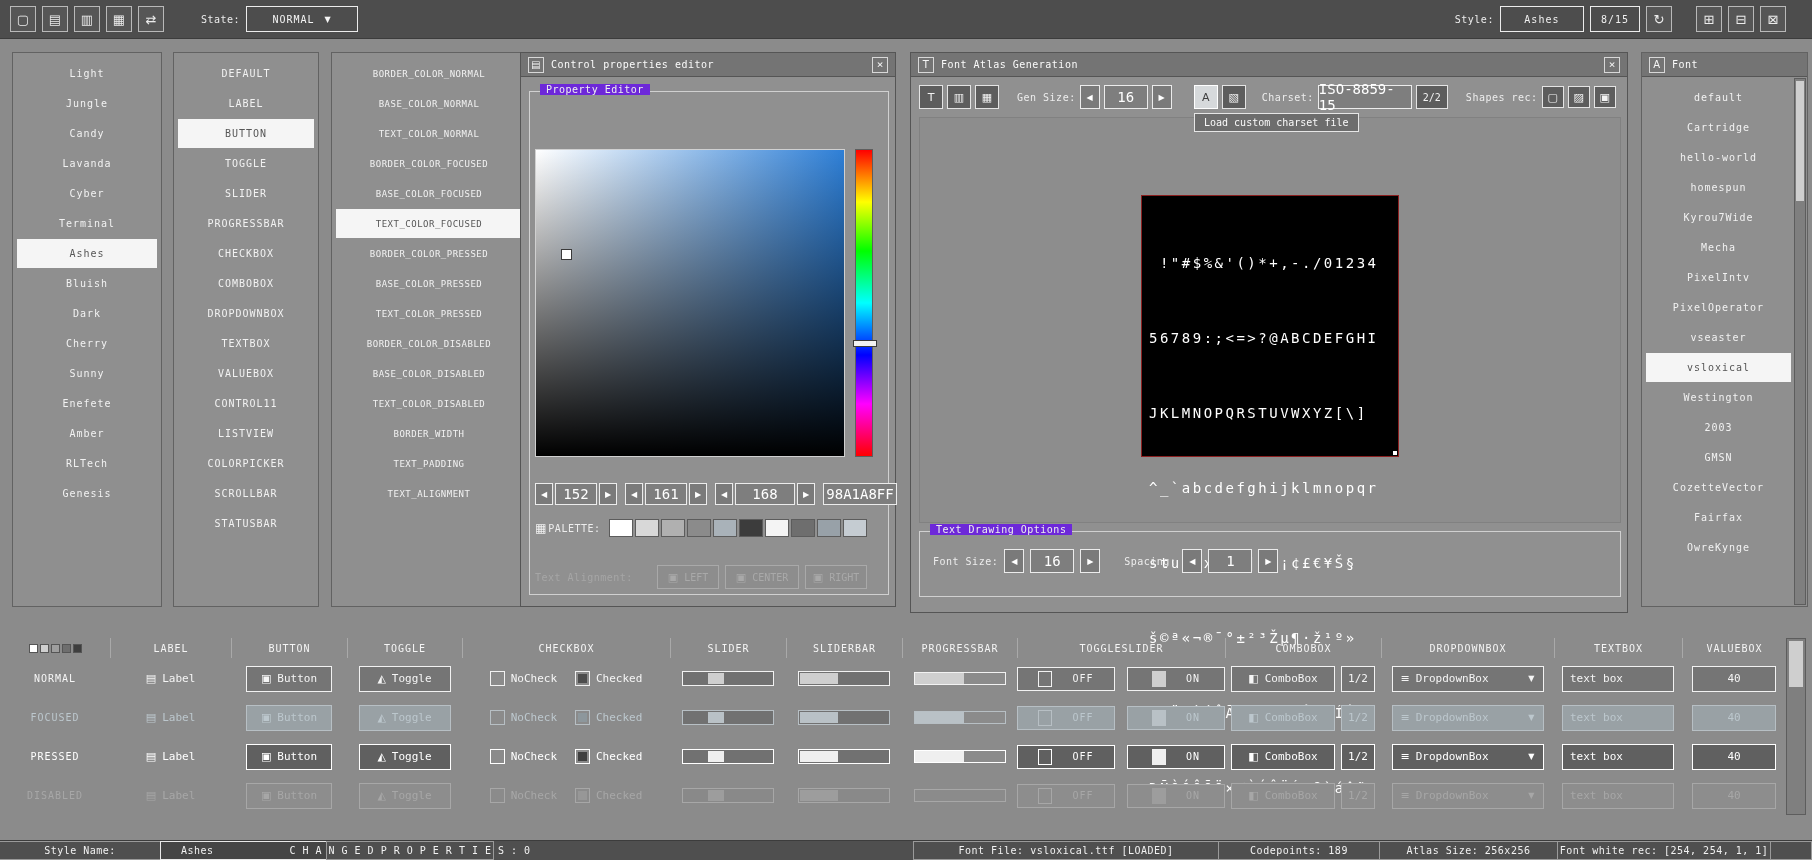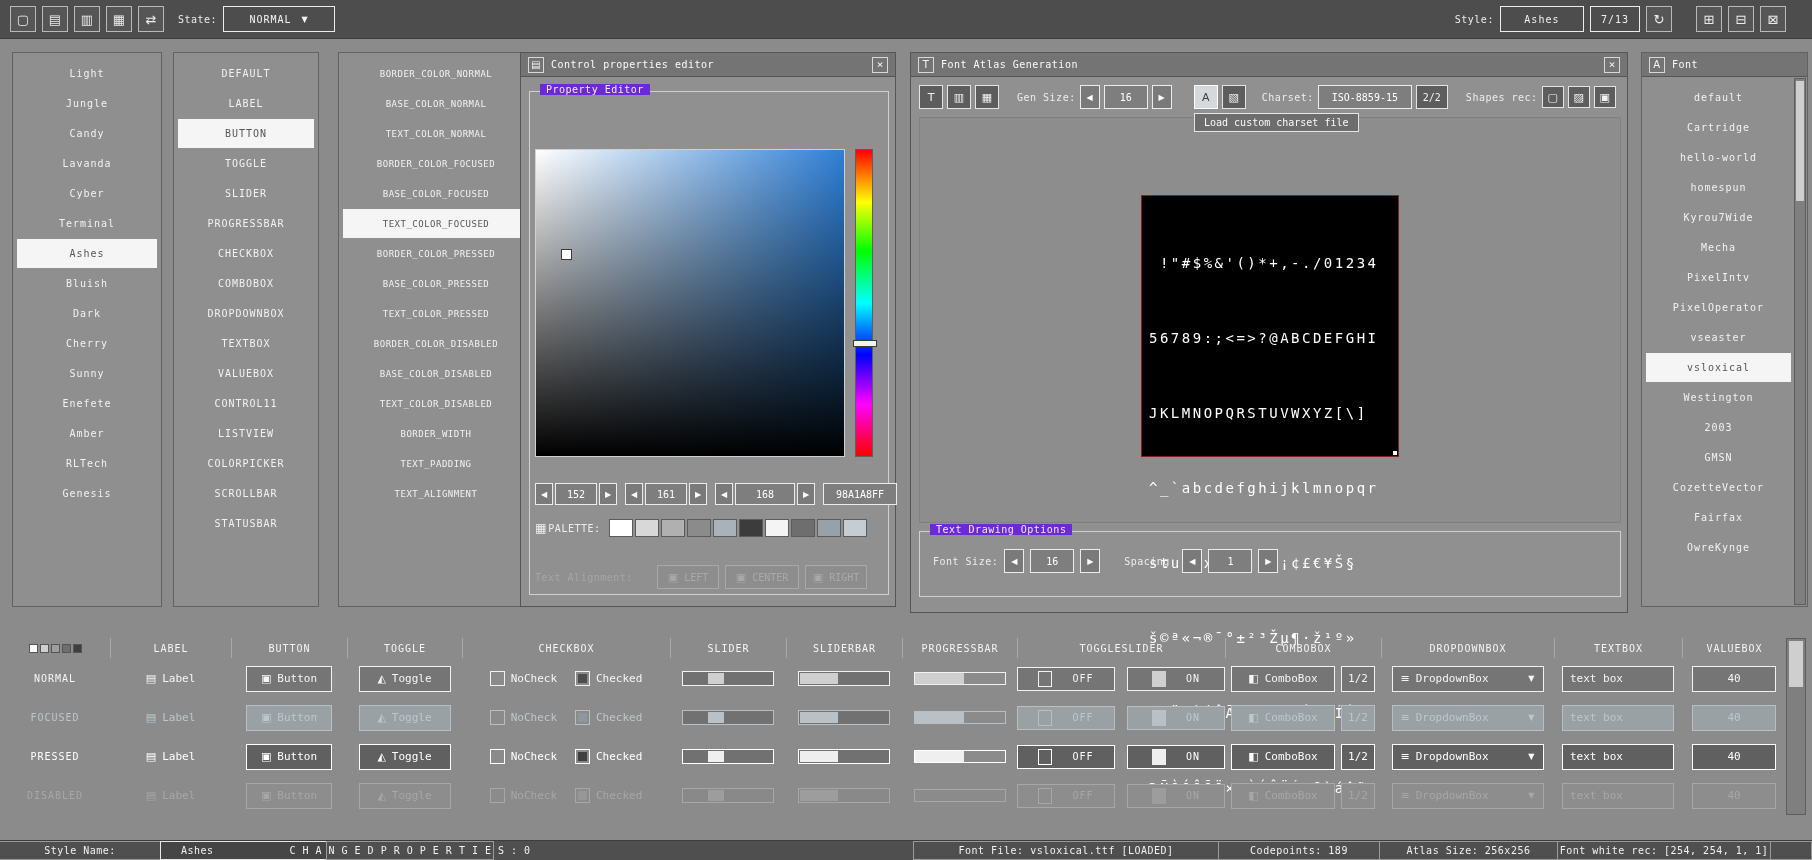--- a/index.html
+++ b/index.html
@@ -2,21 +2,21 @@
 <html><head>
 <meta charset="utf-8">
 <style>
 *{margin:0;padding:0;box-sizing:border-box}
 html{background:#8b8b8b}
 body{width:1812px;height:860px;background:#8b8b8b;font-family:"DejaVu Sans Mono",monospace;font-size:11px;color:#f0f0f0;position:relative;overflow:hidden}
 button{font-family:inherit;cursor:pointer}
 
 .topbar{position:absolute;left:0;top:0;width:1812px;height:39px;background:#4d4d4d;border-bottom:1px solid #3c3c3c;display:flex;align-items:center;gap:6px;padding:0 10px}
 .tbtn{width:26px;height:26px;border:1px solid #b9b9b9;background:#565656;color:#ececec;display:flex;align-items:center;justify-content:center;font-size:13px;font-family:"DejaVu Sans",sans-serif}
-.tb-label{margin-left:8px;color:#ececec;font-size:10px;letter-spacing:.5px}
+.tb-label{margin-left:31px;color:#ececec;font-size:10px;letter-spacing:.5px}
 .dd{height:26px;min-width:112px;border:1px solid #ececec;background:#4d4d4d;color:#f5f5f5;display:flex;align-items:center;justify-content:center;gap:10px;padding:0 10px;font-size:10px;letter-spacing:1px}
 .caret{font-size:8px;font-family:"DejaVu Sans",sans-serif}
 .tb-right{margin-left:auto;display:flex;align-items:center;gap:6px;margin-right:16px}
 .tb-box{height:26px;border:1px solid #ececec;display:flex;align-items:center;justify-content:center;padding:0 10px;background:#4d4d4d;font-size:10px;letter-spacing:1px}
 
 .panel{position:absolute;background:#8f8f8f;border:1px solid #626262}
 .list{display:flex;flex-direction:column;gap:1px;padding:6px 4px}
 .li{height:29px;display:flex;align-items:center;justify-content:center;letter-spacing:1px;color:#f2f2f2;font-size:10px;cursor:pointer}
 .li.selected{background:#f5f5f5;color:#565656}
 .props .li{font-size:9px;letter-spacing:.5px}
@@ -25,21 +25,21 @@
 .titlebar{height:24px;background:#747474;border-bottom:1px solid #555;display:flex;align-items:center;gap:7px;padding:0 7px;color:#fbfbfb;font-size:10px;letter-spacing:.5px}
 .t-icon{width:16px;height:16px;border:1px solid #d8d8d8;display:flex;align-items:center;justify-content:center;font-size:10px;color:#f5f5f5;font-family:"DejaVu Sans",sans-serif;flex:none}
 .closeb{margin-left:auto;width:16px;height:16px;border:1px solid #d8d8d8;display:flex;align-items:center;justify-content:center;color:#f5f5f5;font-size:11px;background:none}
 .gbox{position:absolute;border:1px solid #d0d0d0}
 .gbox>.glabel{position:absolute;top:-8px;left:10px;background:#6d28d9;padding:0 6px;color:#efefef;font-size:10px;letter-spacing:.5px}
 .srow{position:absolute;display:flex;align-items:center;gap:4px}
 .flabel{color:#ededed;font-size:10px;letter-spacing:.5px;white-space:nowrap}
 .flabel.dis{color:#a6a6a6}
 .slider{position:relative;height:18px;border:1px solid #ececec;background:#767676}
 .slider .handle{position:absolute;top:1px;height:14px;width:14px;background:#f0f0f0}
-.vbox{height:22px;border:1px solid #ececec;display:flex;align-items:center;justify-content:center;background:#7e7e7e;color:#fff;font-size:10px}
+.vbox{height:22px;border:1px solid #ececec;display:flex;align-items:center;justify-content:center;background:#7e7e7e;color:#fff;font-size:14px}
 .sbtn{width:18px;height:22px;border:1px solid #ececec;background:#7a7a7a;color:#fff;display:flex;align-items:center;justify-content:center;font-size:8px;font-family:"DejaVu Sans",sans-serif}
 .cpick{position:absolute;border:1px solid #d0d0d0;background:linear-gradient(to bottom,rgba(0,0,0,0),#000),linear-gradient(to right,#ffffff,#2e7fd6)}
 .cmark{position:absolute;width:9px;height:9px;background:#fff;outline:1px solid #3a3a3a}
 .hbar{position:absolute;width:18px;border:1px solid #5e5e5e;background:linear-gradient(#ff0000,#ffff00 17%,#00ff00 33%,#00ffff 50%,#0000ff 67%,#ff00ff 83%,#ff0000)}
 .hhandle{position:absolute;left:-3px;width:24px;height:7px;background:#f2f2f2;border:1px solid #3a3a3a}
 .swatch{width:24px;height:18px;border:1px solid #5c5c5c;flex:none}
 .dbtn{height:24px;border:1px solid #a9a9a9;color:#a9a9a9;display:flex;align-items:center;gap:6px;justify-content:center;padding:0 8px;background:#8d8d8d;font-size:10px}
 .wicon{font-family:"DejaVu Sans",sans-serif;font-size:11px}
 
 .tbtn2{width:24px;height:24px;border:1px solid #e4e4e4;background:#5d5d5d;color:#f2f2f2;display:flex;align-items:center;justify-content:center;font-size:11px;font-family:"DejaVu Sans",sans-serif}
@@ -113,21 +113,21 @@
   <div class="dd">
     <span>NORMAL</span>
     <span class="caret">▼</span>
   </div>
   <div class="tb-right">
     <span class="tb-label" style="margin-left:0">Style:</span>
     <div class="tb-box" style="min-width:84px">
         <span>Ashes</span>
       </div>
     <div class="tb-box">
-        <span>7/13</span>
+        <span>8/15</span>
       </div>
     <button class="tbtn">
         <span>↻</span>
       </button>
     <span style="width:12px"></span>
     <button class="tbtn">
         <span>⊞</span>
       </button>
     <button class="tbtn">
         <span>⊟</span>
@@ -172,21 +172,21 @@
     <div class="li">TEXTBOX</div>
     <div class="li">VALUEBOX</div>
     <div class="li">CONTROL11</div>
     <div class="li">LISTVIEW</div>
     <div class="li">COLORPICKER</div>
     <div class="li">SCROLLBAR</div>
     <div class="li">STATUSBAR</div>
   </div>
 </section>
 
-<section class="panel props" style="left:338px;top:52px;width:196px;height:555px">
+<section class="panel props" style="left:331px;top:52px;width:196px;height:555px">
   <div class="list">
     <div class="li">BORDER_COLOR_NORMAL</div>
     <div class="li">BASE_COLOR_NORMAL</div>
     <div class="li">TEXT_COLOR_NORMAL</div>
     <div class="li">BORDER_COLOR_FOCUSED</div>
     <div class="li">BASE_COLOR_FOCUSED</div>
     <div class="li selected">TEXT_COLOR_FOCUSED</div>
     <div class="li">BORDER_COLOR_PRESSED</div>
     <div class="li">BASE_COLOR_PRESSED</div>
     <div class="li">TEXT_COLOR_PRESSED</div>

